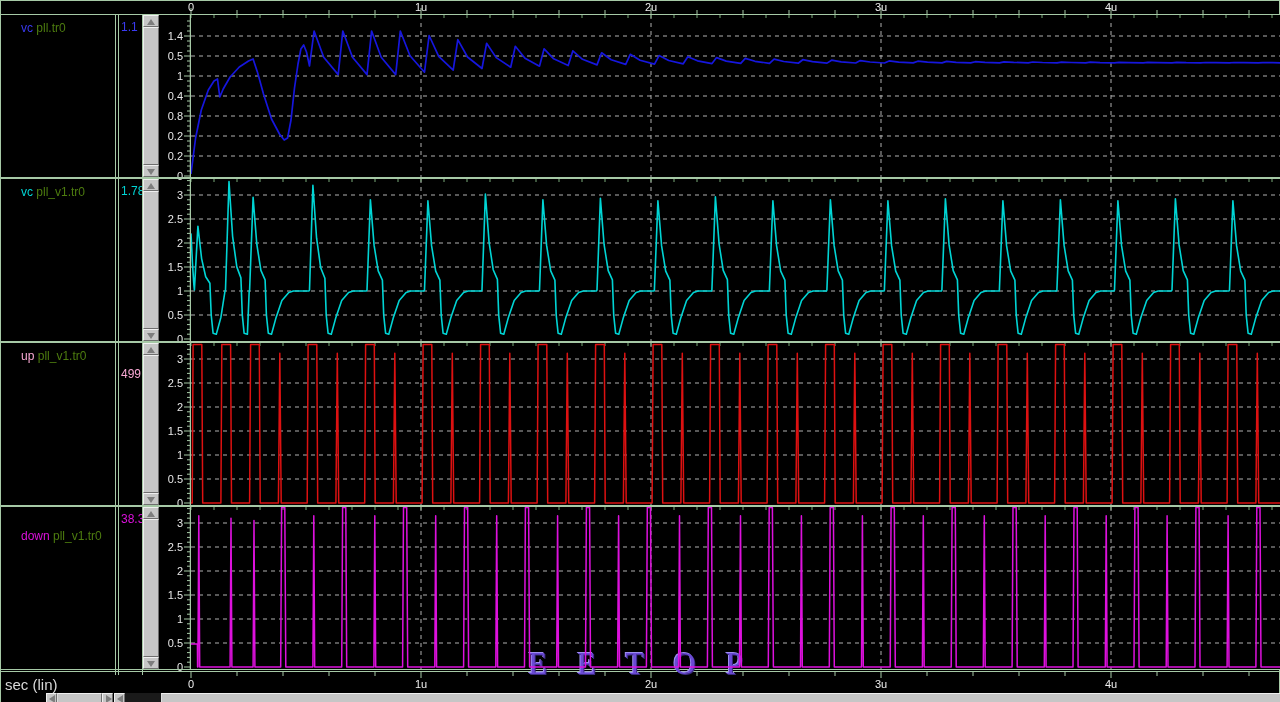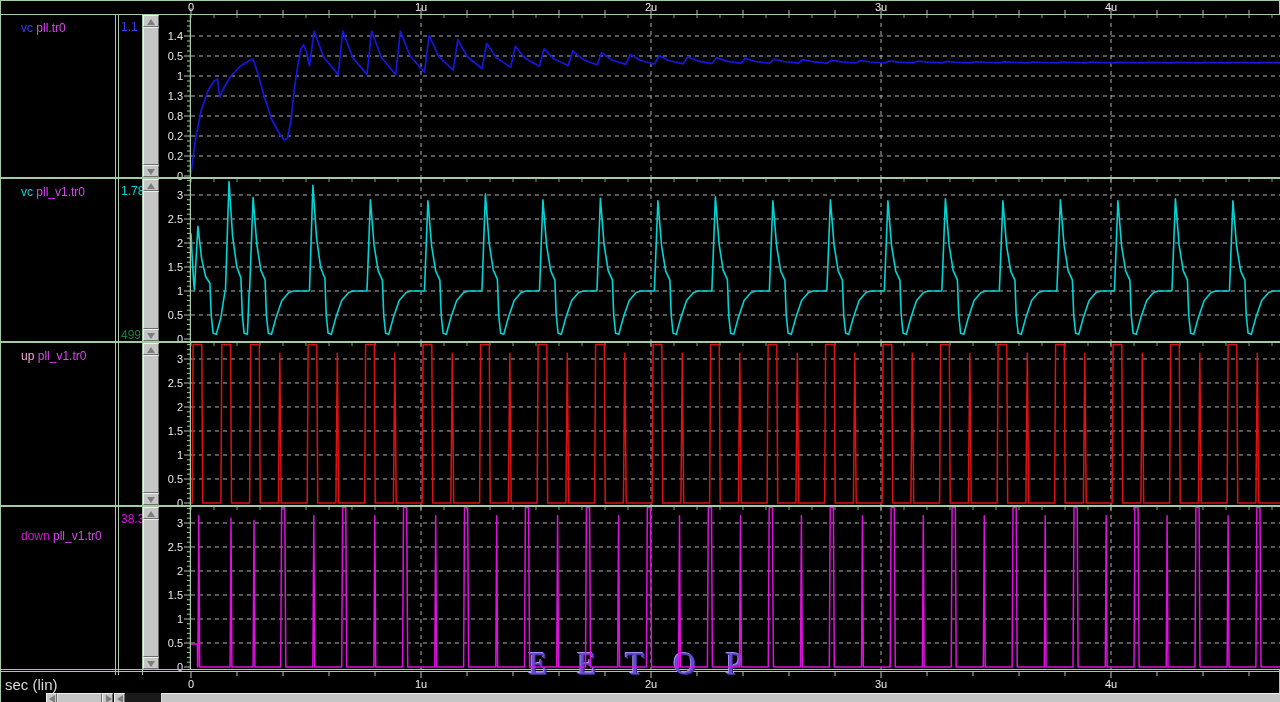--- a/index.html
+++ b/index.html
@@ -7,21 +7,21 @@
        font-family:"Liberation Sans",sans-serif;}
   .window{position:absolute;left:0;top:0;width:1280px;height:702px;background:#000;
           border-top:1px solid #a6c9a6;border-left:1px solid #a6c9a6;border-right:1px solid #a6c9a6;
           box-sizing:border-box;}
   svg{display:block;position:absolute;}
   svg text{font-family:"Liberation Sans",sans-serif;}
   .panel-bg{position:absolute;left:0;width:1280px;height:162px;background:#000;}
   .sep{position:absolute;left:0;width:1280px;background:#a6c9a6;}
   .vline{position:absolute;width:1px;background:#a6c9a6;top:14px;height:660px;}
   .sig-label{position:absolute;left:20px;top:6px;font-size:12px;white-space:nowrap;cursor:default;}
-  .sig-name{color:#d946ef;}
+  .sig-name{color:#4d7c0f;}
   .cursor-val{position:absolute;left:120px;top:5px;width:22px;font-size:12px;overflow:hidden;white-space:nowrap;}
   .vscroll{position:absolute;left:142px;width:16px;height:162px;background:#9a9a9a;}
   .vbtn{position:absolute;left:0;width:16px;height:12px;background:#c6c6c6;
         border-top:1px solid #efefef;border-left:1px solid #efefef;
         border-bottom:1px solid #6e6e6e;border-right:1px solid #6e6e6e;box-sizing:border-box;}
   .vthumb{position:absolute;left:0;top:12px;width:16px;height:138px;background:#c6c6c6;
         border-top:1px solid #efefef;border-left:1px solid #efefef;
         border-bottom:1px solid #6e6e6e;border-right:1px solid #6e6e6e;box-sizing:border-box;}
   .tri-up{position:absolute;left:3px;top:3px;width:0;height:0;
         border-left:4px solid transparent;border-right:4px solid transparent;border-bottom:6px solid #7d7d7d;}
@@ -107,21 +107,21 @@
       </div>
     <div class="vthumb"></div>
     <div class="vbtn" style="top:150px">
         <span class="tri-down"></span>
       </div>
   </div>
   <div class="ylabs" id="ylab-0" style="top:14px">
       <div class="ylab" style="top: 15px;">1.4</div>
       <div class="ylab" style="top: 35px;">0.5</div>
       <div class="ylab" style="top: 55px;">1</div>
-      <div class="ylab" style="top: 75px;">1.3</div>
+      <div class="ylab" style="top: 75px;">0.4</div>
       <div class="ylab" style="top: 95px;">0.8</div>
       <div class="ylab" style="top: 115px;">0.2</div>
       <div class="ylab" style="top: 135px;">0.2</div>
       <div class="ylab" style="top: 155px;">0</div>
     </div>
   <svg class="ruler" id="ruler-0" style="top:14px" width="8" height="162">
       <line x1="7.5" y1="0" x2="7.5" y2="162" stroke="#a6c9a6" stroke-width="1.5"></line>
       <line x1="1" y1="161" x2="8" y2="161" stroke="#a6c9a6" stroke-width="1"></line>
       <line x1="4" y1="156" x2="8" y2="156" stroke="#a6c9a6" stroke-width="1"></line>
       <line x1="4" y1="151" x2="8" y2="151" stroke="#a6c9a6" stroke-width="1"></line>
@@ -339,21 +339,21 @@
       <line x1="1058" y1="0" x2="1058" y2="3" stroke="#79a879" stroke-width="1"></line>
       <line x1="1081" y1="0" x2="1081" y2="3" stroke="#79a879" stroke-width="1"></line>
       <polyline points="0.0,54.4 1.4,83.2 2.8,104.8 3.4,111.0 6.9,47.2 10.6,79.6 14.7,97.7 18.9,104.2 20.2,136.0 22.1,154.2 25.3,155.2 29.9,138.4 34.0,112.0 34.5,111.0 38.0,2.6 41.6,57.3 45.8,87.9 49.9,98.9 51.3,136.0 53.1,154.2 56.4,155.2 58.2,112.0 58.6,111.0 62.1,18.4 65.8,65.2 69.9,91.4 74.1,100.8 75.4,136.0 77.3,154.2 80.5,155.2 85.1,138.4 90.9,121.6 97.8,113.4 102.4,112.0 118.0,112.0 118.5,111.0 121.9,6.4 125.6,59.2 129.7,88.8 133.9,99.3 135.2,136.0 137.1,154.2 140.3,155.2 144.9,138.4 150.7,121.6 157.6,113.4 162.2,112.0 175.5,112.0 176.0,111.0 179.4,20.8 183.1,66.4 187.2,91.9 191.4,101.1 192.7,136.0 194.6,154.2 197.8,155.2 202.4,138.4 208.2,121.6 215.1,113.4 219.7,112.0 233.0,112.0 233.5,111.0 236.9,21.8 240.6,66.9 244.7,92.1 248.9,101.2 250.2,136.0 252.1,154.2 255.3,155.2 259.9,138.4 265.7,121.6 272.6,113.4 277.2,112.0 290.5,112.0 291.0,111.0 294.4,15.0 298.1,63.5 302.2,90.7 306.4,100.4 307.7,136.0 309.6,154.2 312.8,155.2 317.4,138.4 323.2,121.6 330.1,113.4 334.7,112.0 348.0,112.0 348.5,111.0 351.9,20.8 355.6,66.4 359.7,91.9 363.9,101.1 365.2,136.0 367.1,154.2 370.3,155.2 374.9,138.4 380.7,121.6 387.6,113.4 392.2,112.0 405.5,112.0 406.0,111.0 409.4,19.4 413.1,65.7 417.2,91.6 421.4,100.9 422.7,136.0 424.6,154.2 427.8,155.2 432.4,138.4 438.2,121.6 445.1,113.4 449.7,112.0 463.0,112.0 463.4,111.0 466.9,21.8 470.6,66.9 474.7,92.1 478.9,101.2 480.2,136.0 482.1,154.2 485.3,155.2 489.9,138.4 495.6,121.6 502.5,113.4 507.1,112.0 520.5,112.0 520.9,111.0 524.4,17.9 528.1,65.0 532.2,91.3 536.4,100.7 537.7,136.0 539.6,154.2 542.8,155.2 547.4,138.4 553.1,121.6 560.0,113.4 564.6,112.0 578.0,112.0 578.4,111.0 581.9,21.8 585.6,66.9 589.7,92.1 593.9,101.2 595.2,136.0 597.1,154.2 600.3,155.2 604.9,138.4 610.6,121.6 617.5,113.4 622.1,112.0 635.5,112.0 635.9,111.0 639.4,20.8 643.1,66.4 647.2,91.9 651.4,101.1 652.7,136.0 654.6,154.2 657.8,155.2 662.4,138.4 668.1,121.6 675.0,113.4 679.6,112.0 693.0,112.0 693.4,111.0 696.9,21.8 700.6,66.9 704.7,92.1 708.9,101.2 710.2,136.0 712.1,154.2 715.3,155.2 719.9,138.4 725.6,121.6 732.5,113.4 737.1,112.0 750.5,112.0 750.9,111.0 754.4,19.8 758.1,65.9 762.2,91.7 766.4,100.9 767.7,136.0 769.6,154.2 772.8,155.2 777.4,138.4 783.1,121.6 790.0,113.4 794.6,112.0 808.0,112.0 808.4,111.0 811.9,21.8 815.6,66.9 819.7,92.1 823.9,101.2 825.2,136.0 827.1,154.2 830.3,155.2 834.9,138.4 840.6,121.6 847.5,113.4 852.1,112.0 865.5,112.0 865.9,111.0 869.4,20.8 873.1,66.4 877.2,91.9 881.4,101.1 882.7,136.0 884.6,154.2 887.8,155.2 892.4,138.4 898.1,121.6 905.0,113.4 909.6,112.0 923.0,112.0 923.5,111.0 926.9,21.8 930.6,66.9 934.7,92.1 938.9,101.2 940.2,136.0 942.1,154.2 945.3,155.2 949.9,138.4 955.7,121.6 962.6,113.4 967.1,112.0 980.5,112.0 981.0,111.0 984.4,19.8 988.1,65.9 992.2,91.7 996.4,100.9 997.7,136.0 999.6,154.2 1002.8,155.2 1007.4,138.4 1013.2,121.6 1020.1,113.4 1024.7,112.0 1038.0,112.0 1038.5,111.0 1041.9,21.8 1045.6,66.9 1049.7,92.1 1053.9,101.2 1055.2,136.0 1057.1,154.2 1060.3,155.2 1064.9,138.4 1070.7,121.6 1077.6,113.4 1082.2,112.0 1090.9,112.0 1091.4,111.0 1094.8,20.8 1098.5,66.4" fill="none" stroke="#00d4d4" stroke-width="1.6" stroke-linejoin="round"></polyline>
     </svg>
   <div class="sep" style="top:340px;height:2px"></div>
 
   <div class="sig-label" style="top:348px">
     <span style="color:#f9a8d4">up</span>
     <span class="sig-name">pll_v1.tr0</span>
   </div>
-  <div class="cursor-val" style="top:327px;color:#15803d">499</div>
+  <div class="cursor-val" style="top:366px;color:#f9a8d4">499</div>
   <div class="vscroll" style="top:342px">
     <div class="vbtn" style="top:0">
         <span class="tri-up"></span>
       </div>
     <div class="vthumb"></div>
     <div class="vbtn" style="top:150px">
         <span class="tri-down"></span>
       </div>
   </div>
   <div class="ylabs" id="ylab-2" style="top:342px">

